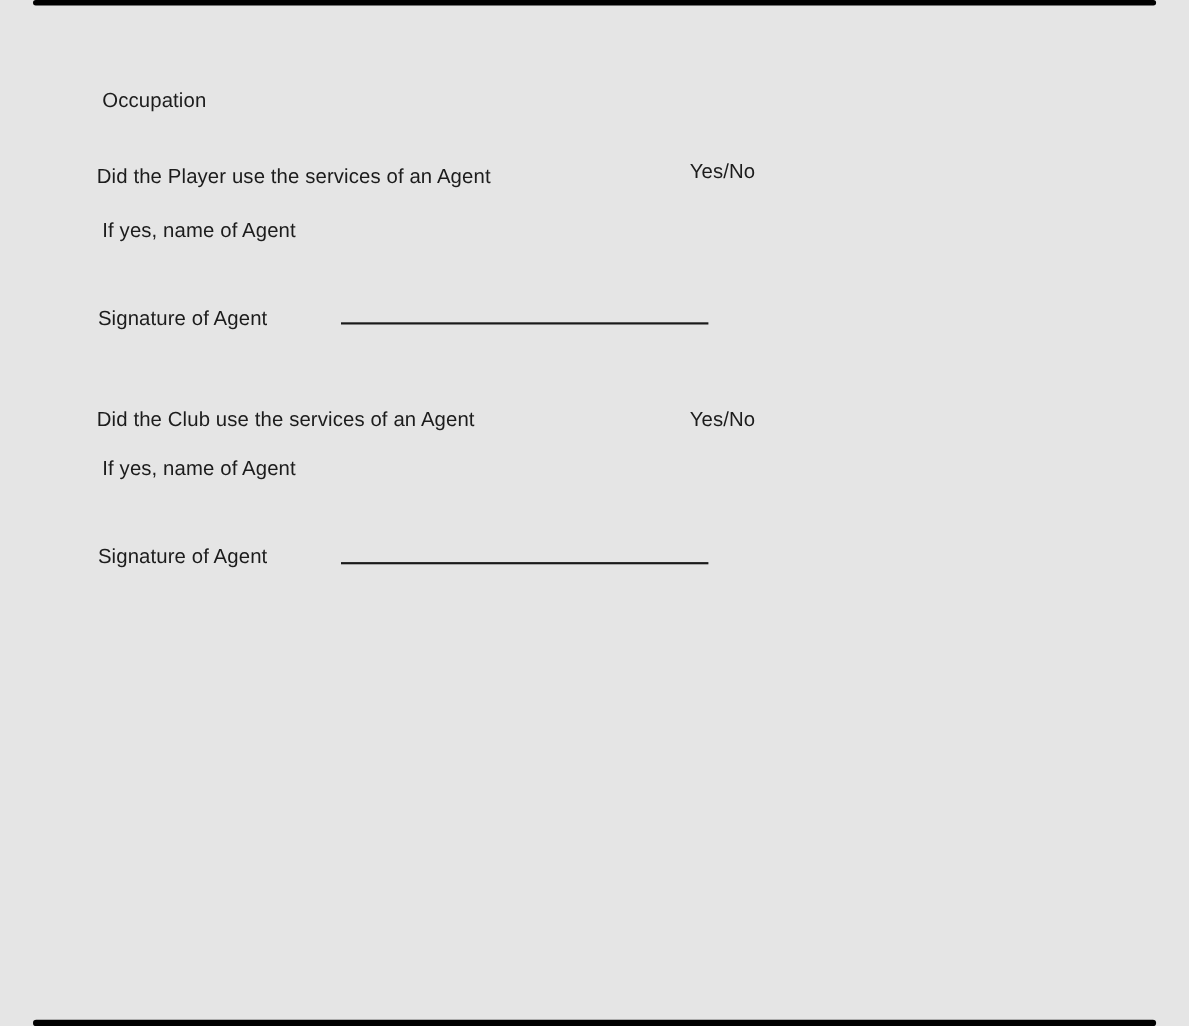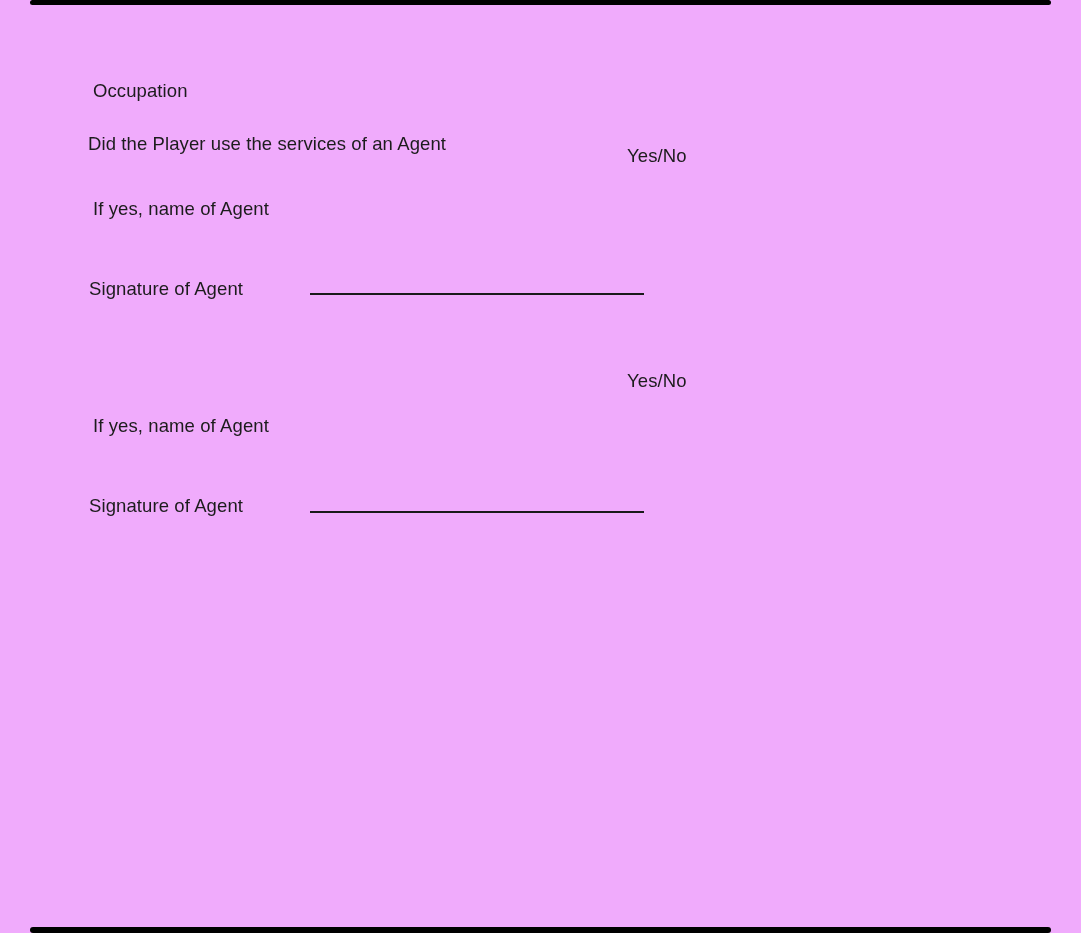--- a/index.html
+++ b/index.html
@@ -8,21 +8,21 @@
     width: 1081px;
     height: 933px;
     background: #ffffff;
     position: relative;
     overflow: hidden;
     font-family: "Liberation Sans", "DejaVu Sans", sans-serif;
   }
   .page {
     position: absolute;
     inset: 0;
-    background: #f0abfc;
+    background: #e5e5e5;
   }
 
   
   .txt {
     position: absolute;
     font-size: 18.5px;
     line-height: 21px;
     color: #1c1c1c;
     white-space: nowrap;
     letter-spacing: 0.1px;
@@ -41,21 +41,21 @@
     position: absolute;
     background: #000000;
     border-radius: 3px;
   }
   #edge-top    { left: 30px; top: 0;     width: 1021px; height: 5px; }
   #edge-bottom { left: 30px; top: 927px; width: 1021px; height: 6px; }
 
   
   #occupation { left: 93px;  top: 80px;  }
 
-  #q1 { left: 88px;  top: 133px; }
+  #q1 { left: 88px;  top: 149px; }
   #a1 { left: 627px; top: 145px; }
   #n1 { left: 93px;  top: 198px; }
   #s1 { left: 89px;  top: 278px; }
   #l1 { left: 310px; top: 293px; width: 334px; }
 
   #q2 { left: 88px;  top: 370px; }
   #a2 { left: 627px; top: 370px; }
   #n2 { left: 93px;  top: 415px; }
   #s2 { left: 89px;  top: 495px; }
   #l2 { left: 310px; top: 511px; width: 334px; }
@@ -68,20 +68,21 @@
   <div class="edge-bar" id="edge-top"></div>
 
   <div class="txt" id="occupation">Occupation</div>
 
   <div class="txt" id="q1">Did the Player use the services of an Agent</div>
   <div class="txt bold" id="a1">Yes/No</div>
   <div class="txt" id="n1">If yes, name of Agent</div>
   <div class="txt" id="s1">Signature of Agent</div>
   <div class="sig-line" id="l1"></div>
 
+  <div class="txt" id="q2">Did the Club use the services of an Agent</div>
   <div class="txt bold" id="a2">Yes/No</div>
   <div class="txt" id="n2">If yes, name of Agent</div>
   <div class="txt" id="s2">Signature of Agent</div>
   <div class="sig-line" id="l2"></div>
 
   <div class="edge-bar" id="edge-bottom"></div>
 
 </div>
 
 </body></html>

